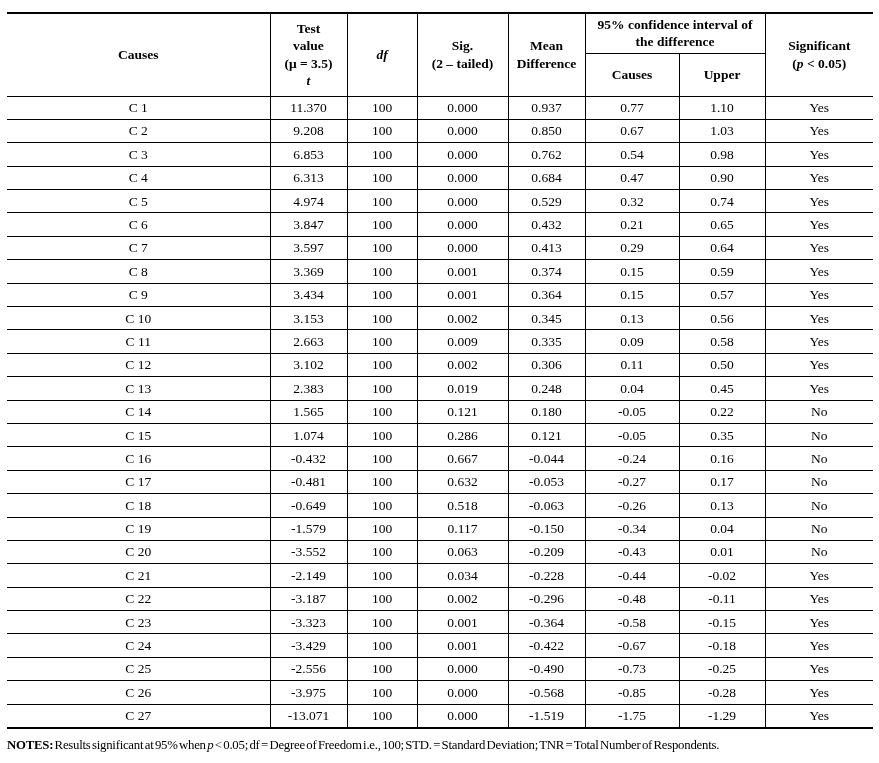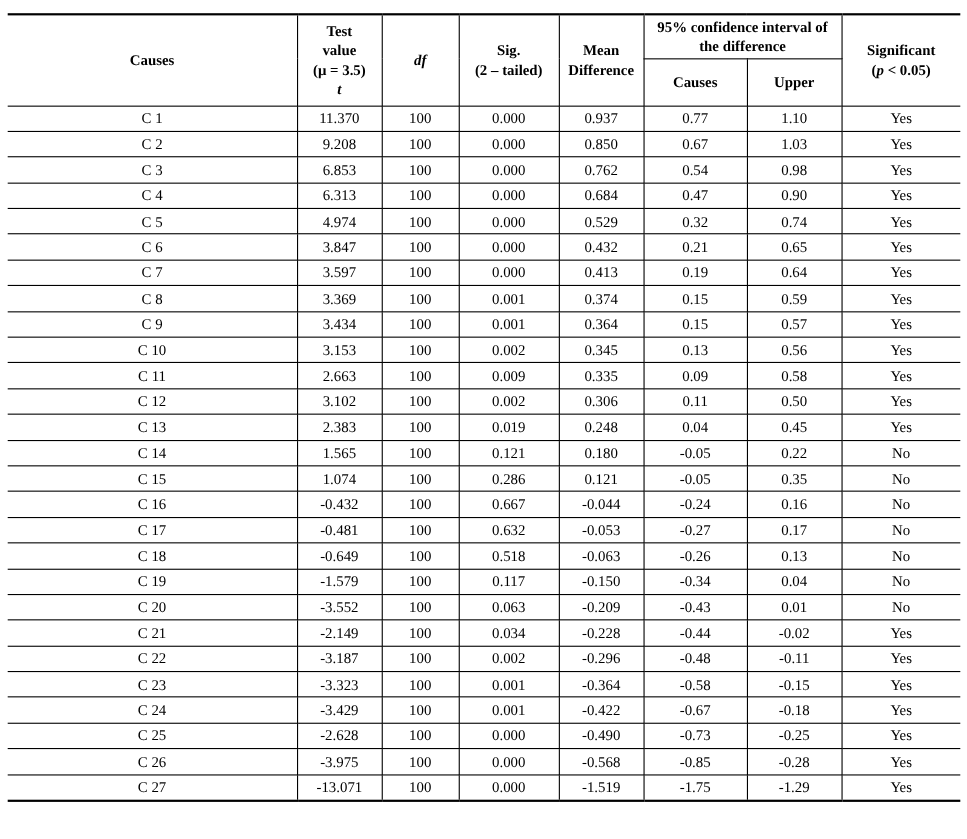--- a/index.html
+++ b/index.html
@@ -170,21 +170,21 @@
           <td>0.21</td>
           <td>0.65</td>
           <td>Yes</td>
         </tr>
         <tr>
           <td>C 7</td>
           <td>3.597</td>
           <td>100</td>
           <td>0.000</td>
           <td>0.413</td>
-          <td>0.19</td>
+          <td>0.29</td>
           <td>0.64</td>
           <td>Yes</td>
         </tr>
         <tr>
           <td>C 8</td>
           <td>3.369</td>
           <td>100</td>
           <td>0.001</td>
           <td>0.374</td>
           <td>0.15</td>
@@ -346,21 +346,21 @@
           <td>-3.429</td>
           <td>100</td>
           <td>0.001</td>
           <td>-0.422</td>
           <td>-0.67</td>
           <td>-0.18</td>
           <td>Yes</td>
         </tr>
         <tr>
           <td>C 25</td>
-          <td>-2.628</td>
+          <td>-2.556</td>
           <td>100</td>
           <td>0.000</td>
           <td>-0.490</td>
           <td>-0.73</td>
           <td>-0.25</td>
           <td>Yes</td>
         </tr>
         <tr>
           <td>C 26</td>
           <td>-3.975</td>
@@ -377,14 +377,17 @@
           <td>100</td>
           <td>0.000</td>
           <td>-1.519</td>
           <td>-1.75</td>
           <td>-1.29</td>
           <td>Yes</td>
         </tr>
       </tbody>
   </table>
 
+  <div class="notes">
+    <span class="lbl">NOTES:</span><span> Results significant at 95% when </span><span class="ital">p</span><span> &lt; 0.05; df = Degree of Freedom i.e., 100; STD. = Standard Deviation; TNR = Total Number of Respondents.</span>
+  </div>
 
 </div>
 
 </body></html>

